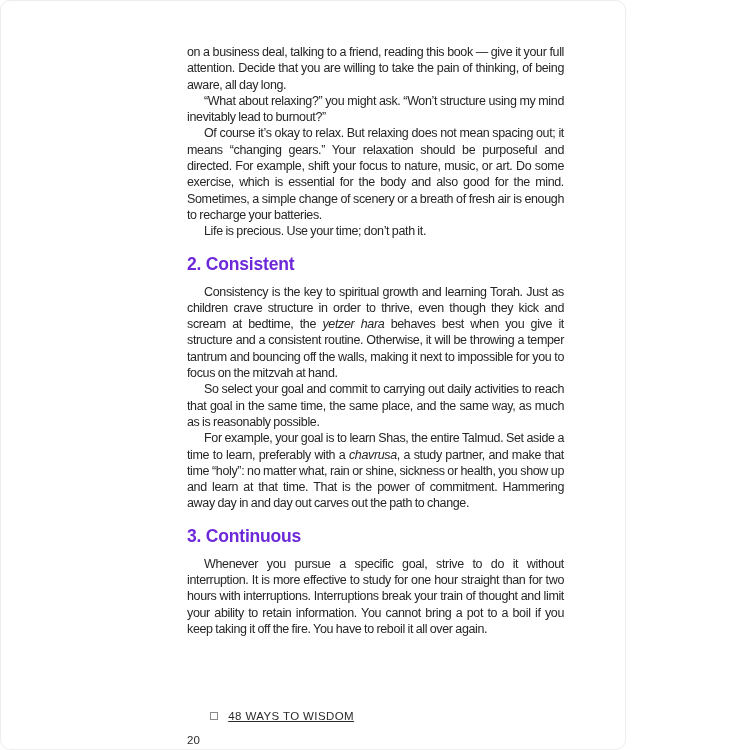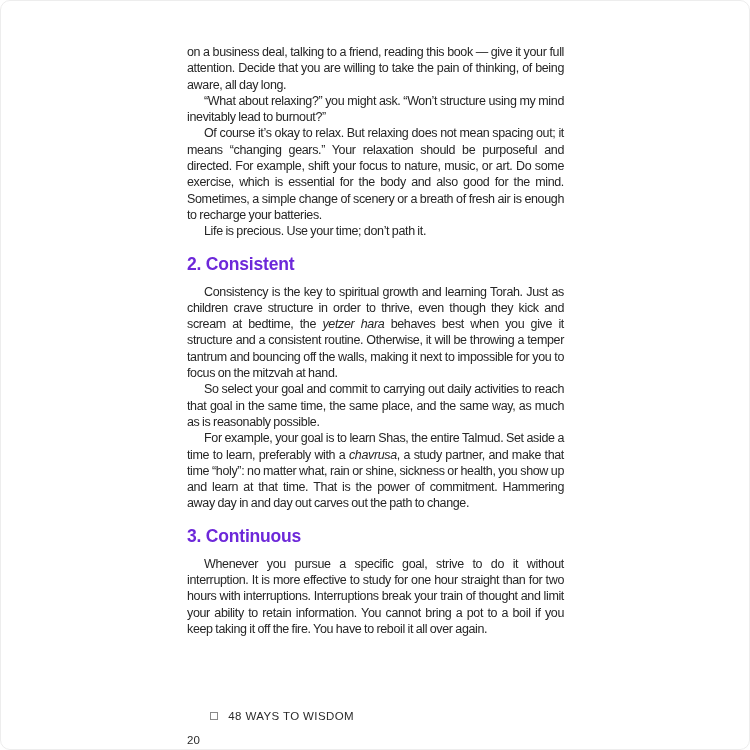--- a/index.html
+++ b/index.html
@@ -2,21 +2,21 @@
 <html><head>
 <meta charset="utf-8">
 <style>
   html, body {
     margin: 0;
     padding: 0;
     background: #ffffff;
   }
   .canvas {
     position: relative;
-    width: 750px;
+    width: 626px;
     height: 750px;
     background: #ffffff;
     overflow: hidden;
     font-family: "Liberation Sans", sans-serif;
   }
   .page-frame {
     position: absolute;
     inset: 0;
     border: 1px solid #ededed;
     border-radius: 10px;
@@ -69,20 +69,21 @@
   .sep-square {
     display: inline-block;
     width: 6px;
     height: 6px;
     border: 1px solid #8a8a8a;
     background: transparent;
     margin-right: 10px;
   }
   .running-title {
     letter-spacing: 0.4px;
+    text-decoration: underline;
   }
 </style>
 </head>
 <body>
 
 <div class="canvas">
   <div class="page-frame"></div>
 
   <main class="text-column">
     <p class="body-para no-indent">on a business deal, talking to a friend, reading this book — give it your full attention. Decide that you are willing to take the pain of thinking, of being aware, all day long.</p>

